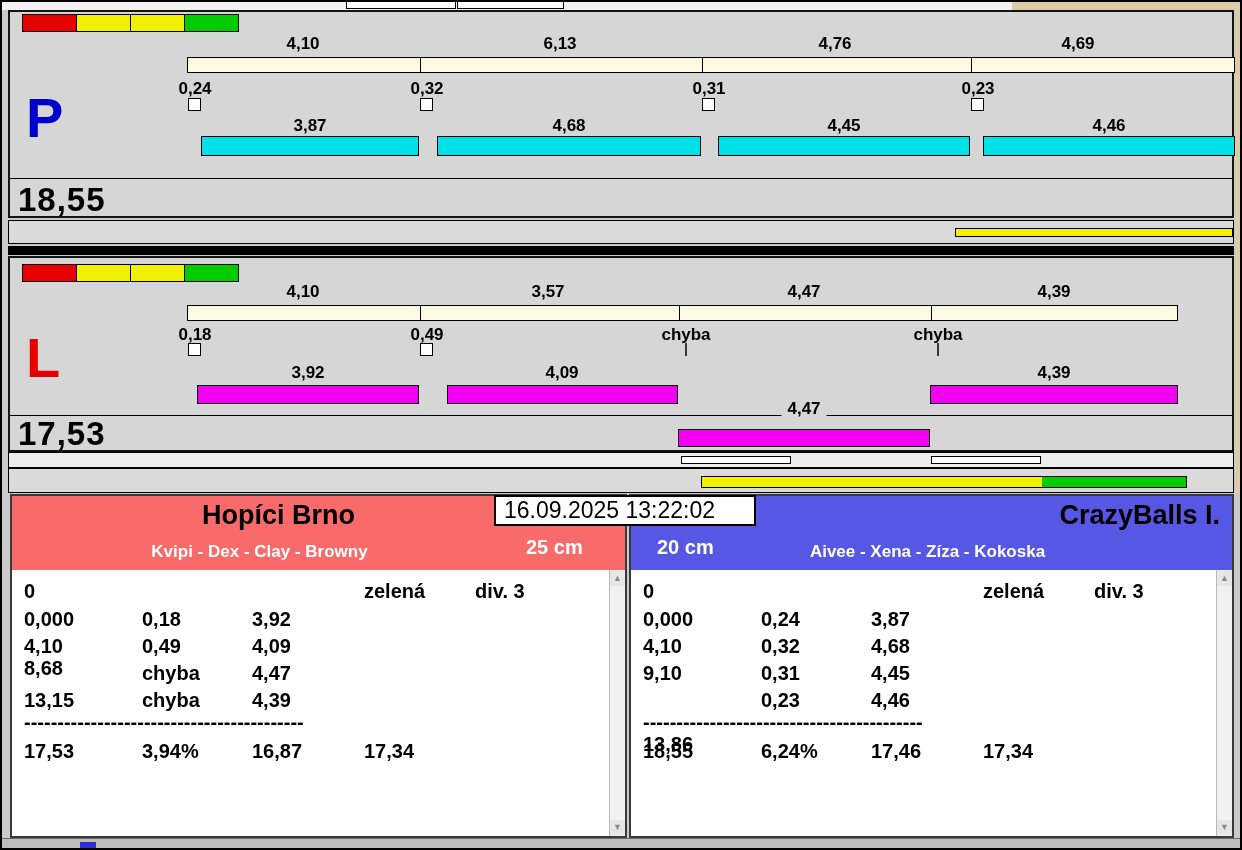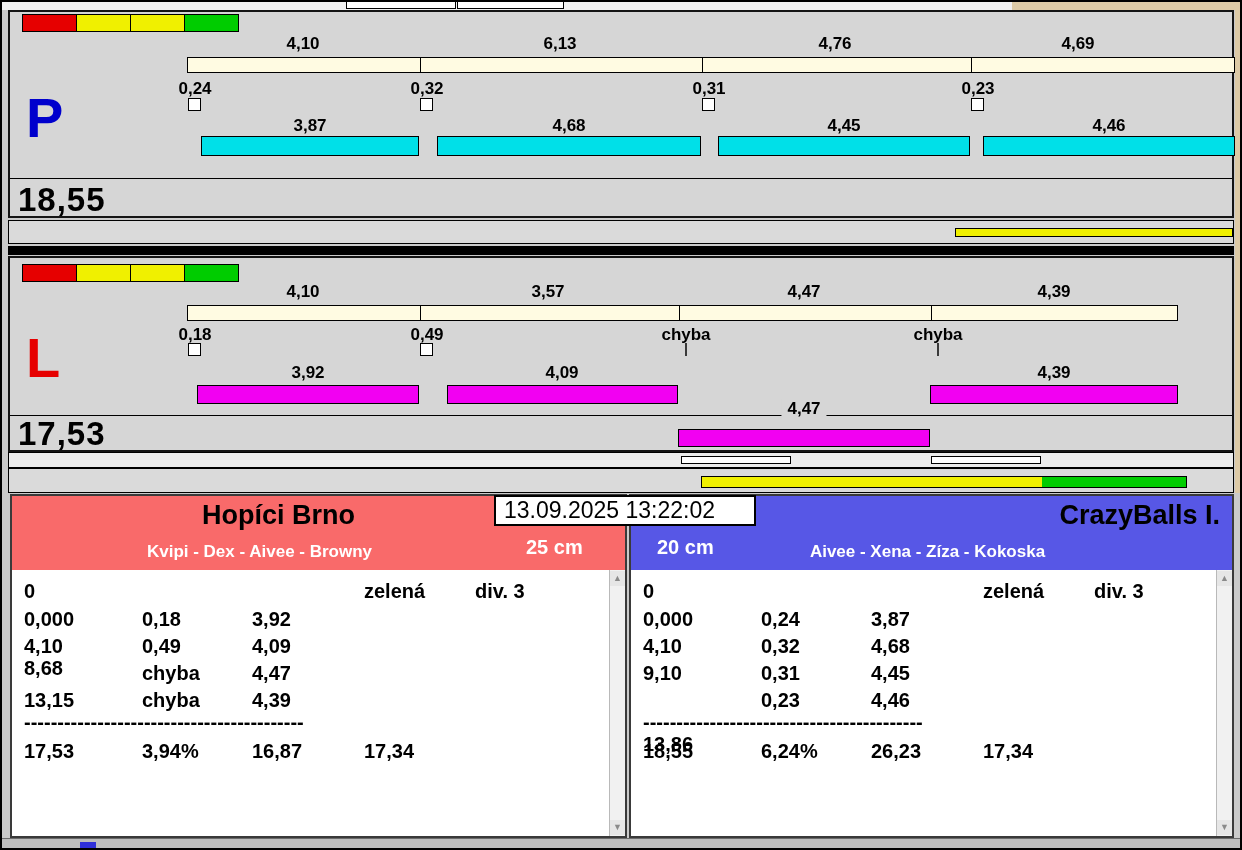--- a/index.html
+++ b/index.html
@@ -165,21 +165,21 @@
 <div class="strip" style="top:468px; height:25px;">
   <div style="position:absolute; left:692px; top:7px; width:486px; height:12px; border:1px solid #000; display:flex;">
     <div style="width:340px; background:var(--yellow);"></div>
     <div style="flex:1; background:var(--green);"></div>
   </div>
 </div>
 
 <section class="panel" style="left:10px; width:617px;">
   <header class="panel-head" style="background:var(--left_header);">
     <div class="team-title" style="left:0; width:485px; color:#000;">Hopíci Brno</div>
-    <div class="team-dogs" style="left:0; width:495px;">Kvipi - Dex - Aivee - Browny</div>
+    <div class="team-dogs" style="left:0; width:495px;">Kvipi - Dex - Clay - Browny</div>
     <div class="team-height" style="left:514px;">25 cm</div>
   </header>
   <div class="tbody">
     <div class="cell" style="left:12px; top:10px;">0</div>
     <div class="cell" style="left:352px; top:10px;">zelená</div>
     <div class="cell" style="left:463px; top:10px;">div. 3</div>
 
     <div class="cell" style="left:12px; top:38px;">0,000</div>
     <div class="cell" style="left:130px; top:38px;">0,18</div>
     <div class="cell" style="left:240px; top:38px;">3,92</div>
@@ -234,29 +234,29 @@
     <div class="cell" style="left:240px; top:92px;">4,45</div>
 
     <div class="cell" style="left:12px; top:119px;margin-top:44px;">13,86</div>
     <div class="cell" style="left:130px; top:119px;">0,23</div>
     <div class="cell" style="left:240px; top:119px;">4,46</div>
 
     <div class="cell" style="left:12px; top:141px;">------------------------------------------</div>
 
     <div class="cell" style="left:12px; top:170px;">18,55</div>
     <div class="cell" style="left:130px; top:170px;">6,24%</div>
-    <div class="cell" style="left:240px; top:170px;">26,23</div>
+    <div class="cell" style="left:240px; top:170px;">17,46</div>
     <div class="cell" style="left:352px; top:170px;">17,34</div>
 
     <div class="vscroll">
       <div class="sarrow up">▲</div>
       <div class="sarrow down">▼</div>
     </div>
   </div>
 </section>
 
-<div class="clockbox">13.09.2025 13:22:02</div>
+<div class="clockbox">16.09.2025 13:22:02</div>
 
 <div class="bottombar">
   <div class="bluechip"></div>
 </div>
 
 <div class="frame"></div>
 
 </body></html>

